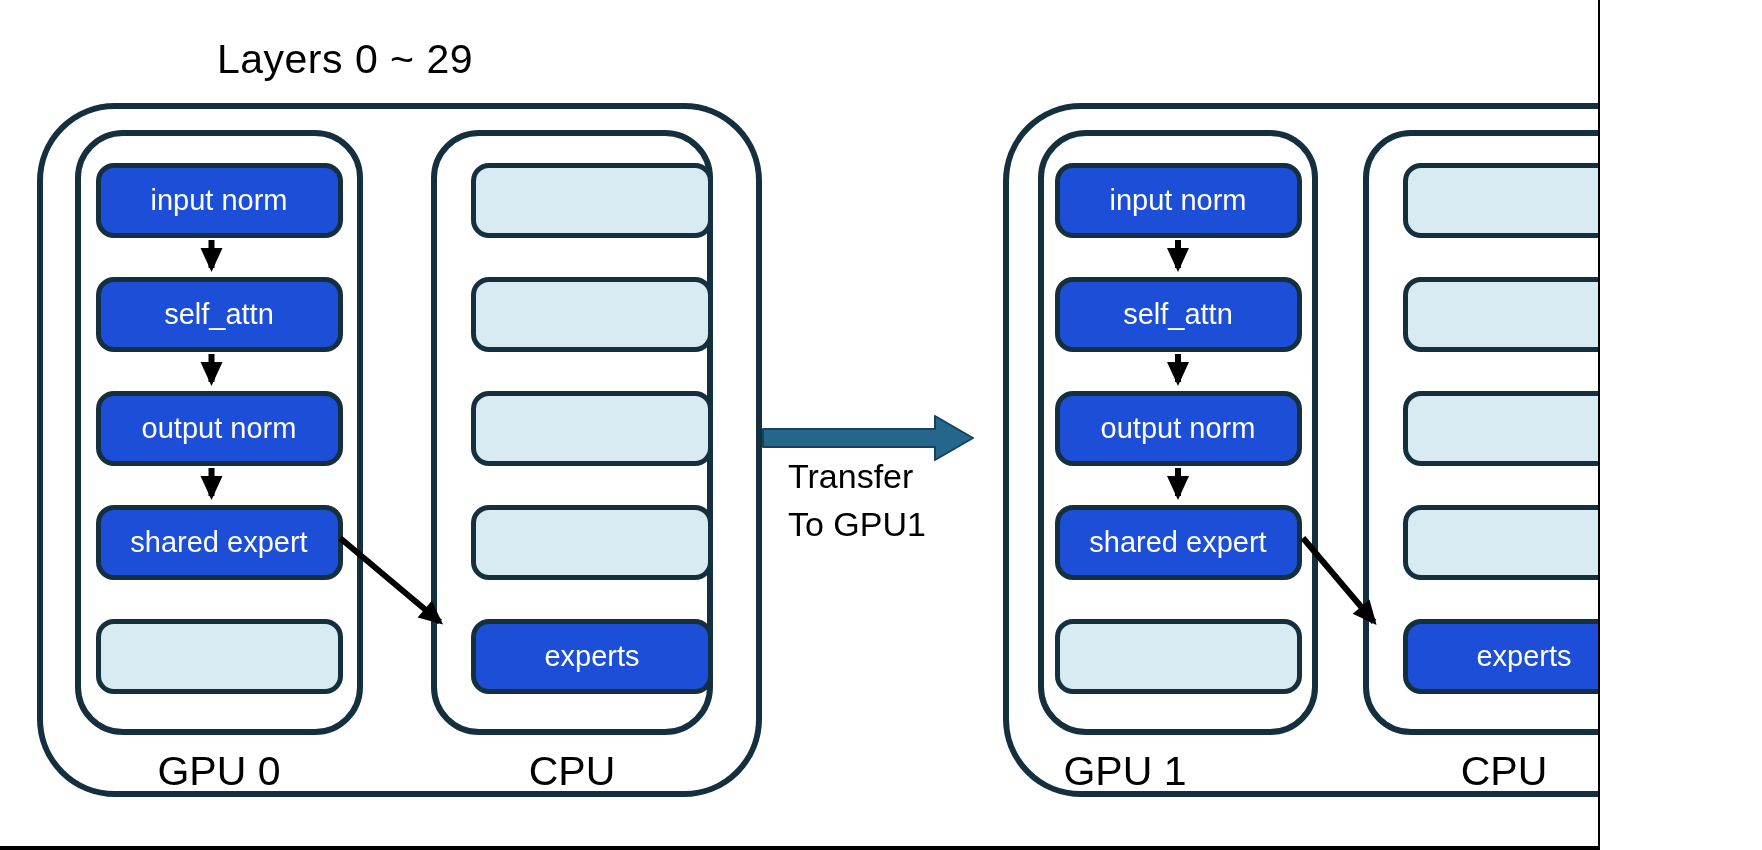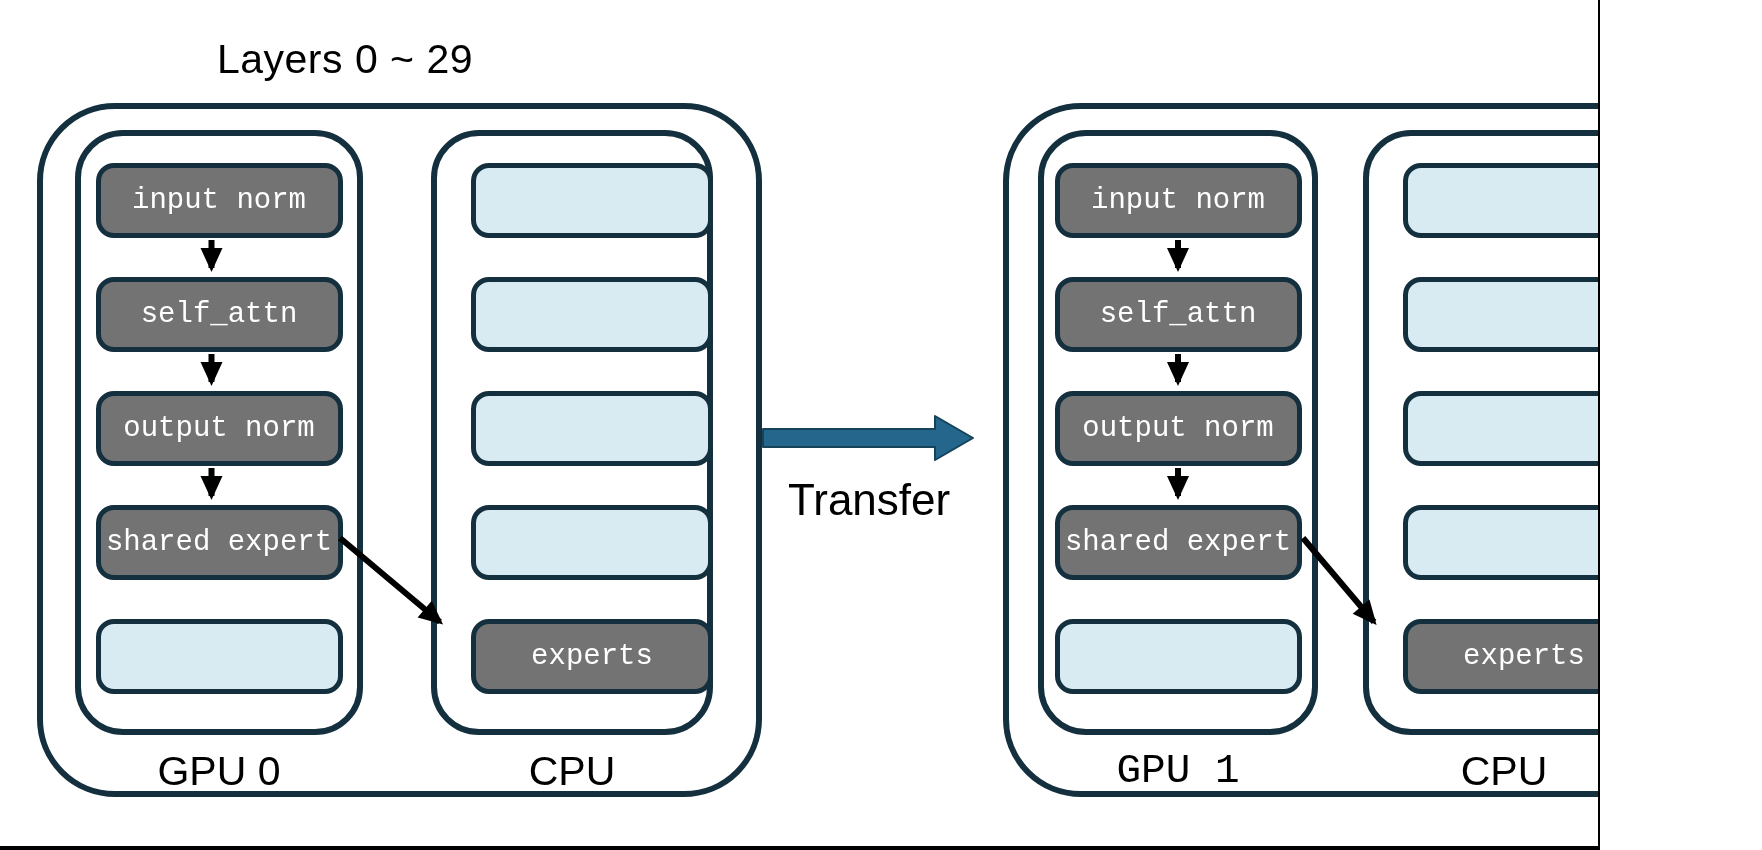--- a/index.html
+++ b/index.html
@@ -58,43 +58,42 @@
     border-radius:18px;
     box-sizing:border-box;
     display:flex;
     align-items:center;
     justify-content:center;
     font-size:29px;
     color:#ffffff;
   }
   .w-gpu{width:247px;}
   .w-cpu{width:242px;margin-left:40px;}
-  .filled{background:#737373;font-family:Liberation Mono, monospace;}
+  .filled{background:#1d4ed8;}
   .empty{background:#D8EAF2;}
   .col-label{
     position:absolute;
     top:748px;
     text-align:center;
     font-size:41px;
     color:#000000;
     white-space:nowrap;
   }
   .lbl-gpu-left{left:75px;width:288px;}
   .lbl-cpu-left{left:431px;width:282px;}
-  .lbl-gpu-right{left:1038px;width:280px;font-family:Liberation Mono, monospace;}
+  .lbl-gpu-right{left:985px;width:280px;}
   .lbl-cpu-right{left:1363px;width:282px;}
   .transfer-label{
     position:absolute;
     left:788px;
     top:452px;
-    font-size:44px;
+    font-size:34px;
     line-height:48px;
     color:#000000;
     white-space:nowrap;
-    margin-top:24px;
   }
   .arrow-layer{
     position:absolute;
     left:0;top:0;
     width:1762px;height:850px;
     pointer-events:none;
   }
   .edge-bottom{
     position:absolute;
     left:0;bottom:0;
@@ -146,20 +145,21 @@
     <div class="module-box w-cpu empty"></div>
     <div class="module-box w-cpu empty"></div>
     <div class="module-box w-cpu empty"></div>
     <div class="module-box w-cpu filled">experts</div>
   </div>
   <div class="col-label lbl-gpu-right">GPU 1</div>
   <div class="col-label lbl-cpu-right">CPU</div>
 
   <div class="transfer-label">
     <div>Transfer</div>
+    <div>To GPU1</div>
   </div>
 
   <svg class="arrow-layer" viewBox="0 0 1762 850" xmlns="http://www.w3.org/2000/svg">
     <defs>
       <marker id="ah" markerUnits="userSpaceOnUse" markerWidth="30" markerHeight="30" refX="22" refY="14" orient="auto">
         <path d="M2,3 L26,14 L2,25 z" fill="#000000"></path>
       </marker>
     </defs>
 
     <line x1="211.5" y1="240" x2="211.5" y2="268" stroke="#000000" stroke-width="6" marker-end="url(#ah)"></line>

